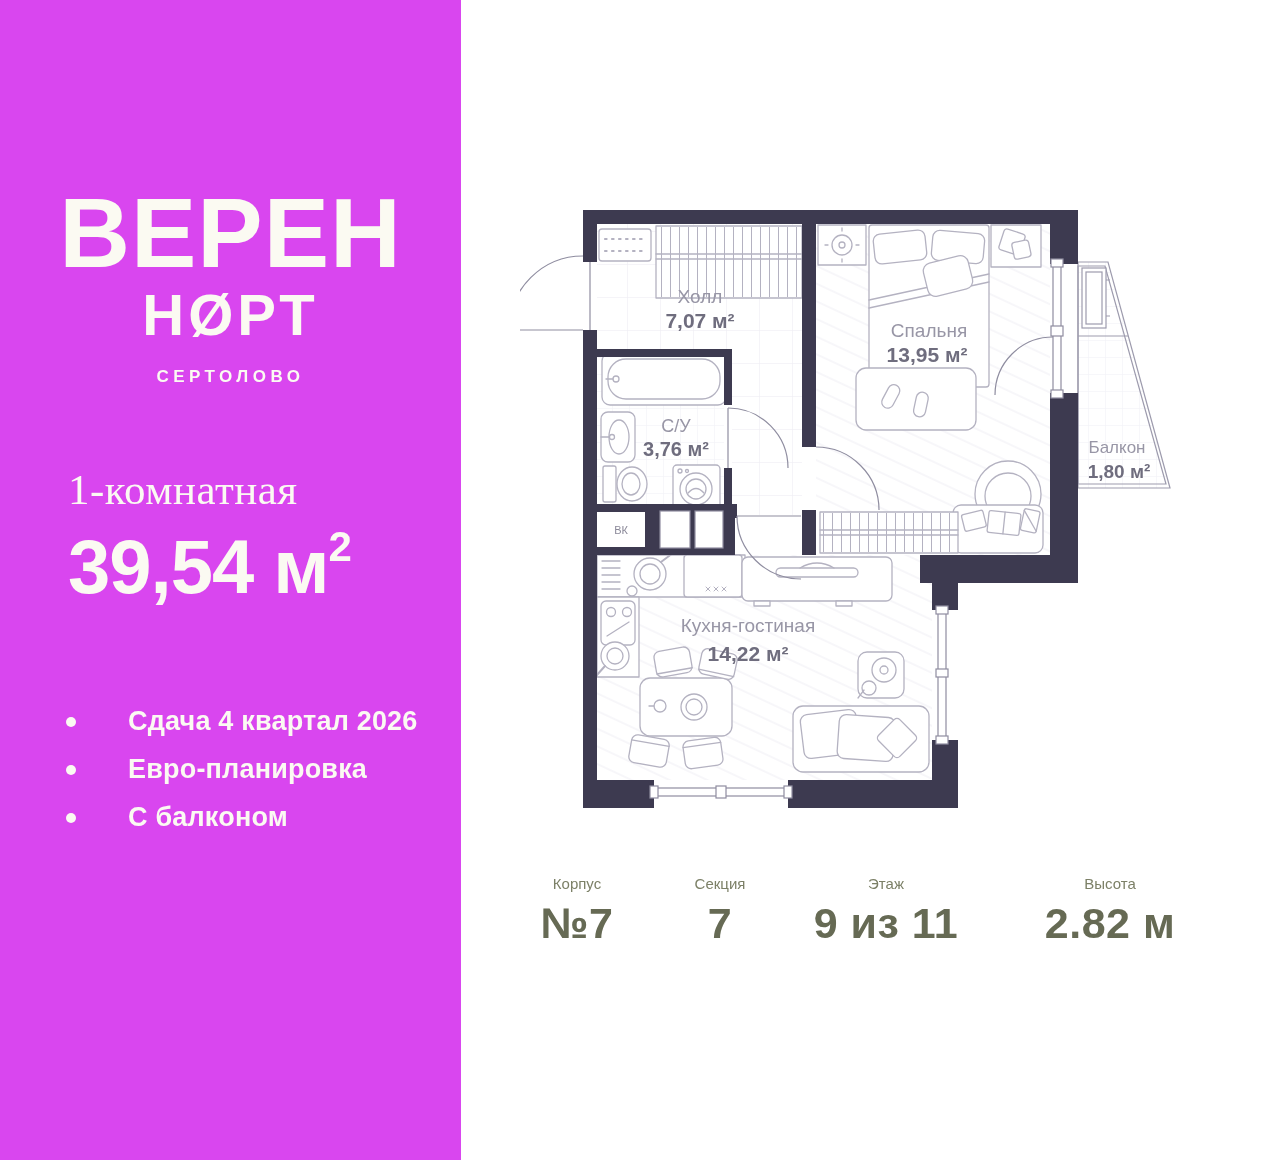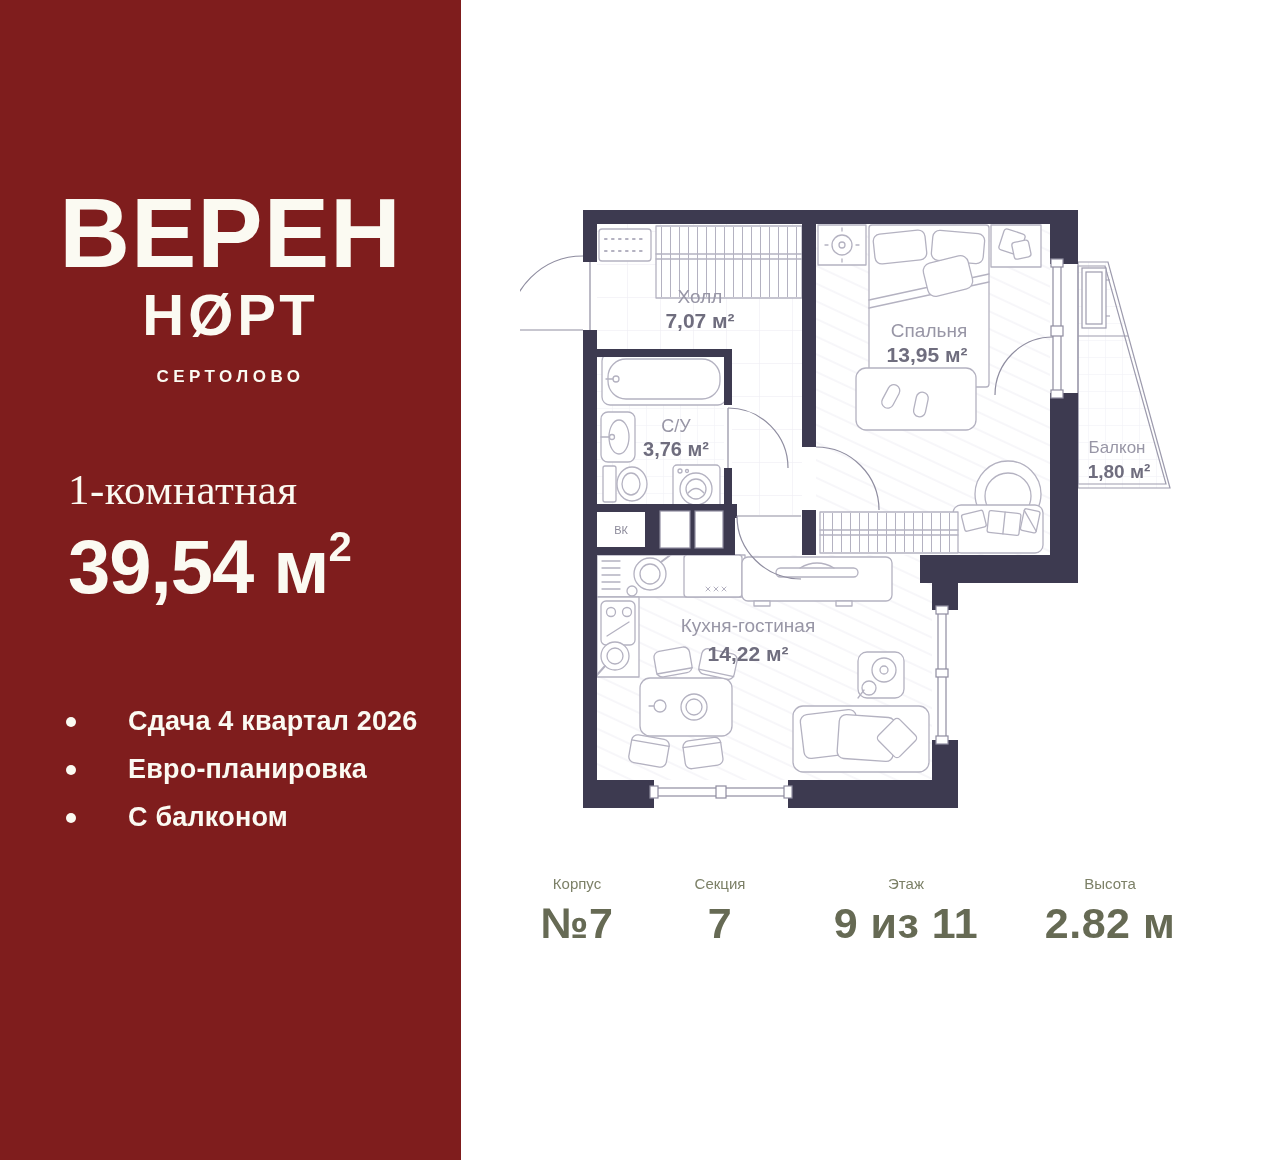--- a/index.html
+++ b/index.html
@@ -2,37 +2,37 @@
 <html><head>
 <meta charset="utf-8">
 <style>
   html,body{margin:0;padding:0;}
   body{
     width:1280px;height:1160px;position:relative;background:#ffffff;
     font-family:"Liberation Sans", sans-serif;overflow:hidden;
   }
   .sidebar{
     position:absolute;left:0;top:0;width:461px;height:1160px;
-    background:#7f1d1d;color:#fbfaf2;
+    background:#d946ef;color:#fbfaf2;
   }
   .brand{position:absolute;top:184px;left:0;width:461px;text-align:center;line-height:1;}
   .brand-main{font-size:98px;font-weight:700;letter-spacing:1px;}
   .brand-sub{font-size:58px;font-weight:700;letter-spacing:4px;margin-top:4px;}
   .brand-loc{font-size:17px;font-weight:700;letter-spacing:4.5px;margin-top:24px;}
   .unit{position:absolute;left:68px;top:468px;line-height:1;}
   .unit-type{font-size:43px;font-weight:400;letter-spacing:0.5px;font-family:Liberation Serif, serif;}
   .unit-area{font-size:76px;font-weight:700;margin-top:18px;letter-spacing:-1px;}
   .unit-area sup{font-size:42px;position:relative;top:-6px;letter-spacing:0;}
   .features{position:absolute;left:66px;top:706px;list-style:none;margin:0;padding:0;}
   .features li{display:flex;align-items:center;margin-bottom:17px;font-size:27px;font-weight:700;letter-spacing:0.2px;gap:37px;}
   .features .dot{width:10px;height:10px;border-radius:50%;background:#fbfaf2;margin-right:15px;flex:0 0 auto;}
   .stat{position:absolute;top:876px;text-align:center;transform:translateX(-50%);line-height:1;}
   .stat-label{font-size:15px;color:#7c8067;}
   .stat-value{font-size:43px;font-weight:700;color:#666a54;margin-top:11px;letter-spacing:0.5px;}
-  .stat.c1{left:577px;} .stat.c2{left:720px;} .stat.c3{left:906px;} .stat.c4{left:1110px;}
+  .stat.c1{left:577px;} .stat.c2{left:720px;} .stat.c3{left:886px;} .stat.c4{left:1110px;}
   .plan{position:absolute;left:520px;top:190px;width:680px;height:650px;}
   .furn{stroke:#b4b2c1;fill:#ffffff;stroke-width:1.3;stroke-linejoin:round;stroke-linecap:round;}
   .thin{fill:none;}
   .door{stroke:#8f8da0;fill:none;stroke-width:1.2;}
   .mull{fill:#ffffff;stroke:#8f8da0;stroke-width:1.2;}
   .rname{font-size:19px;fill:#9896a6;text-anchor:middle;}
   .rarea{font-size:21px;font-weight:700;fill:#6f6d7e;text-anchor:middle;}
   .rsmall{font-size:11px;fill:#8b8999;text-anchor:middle;}
 </style>
 </head>

